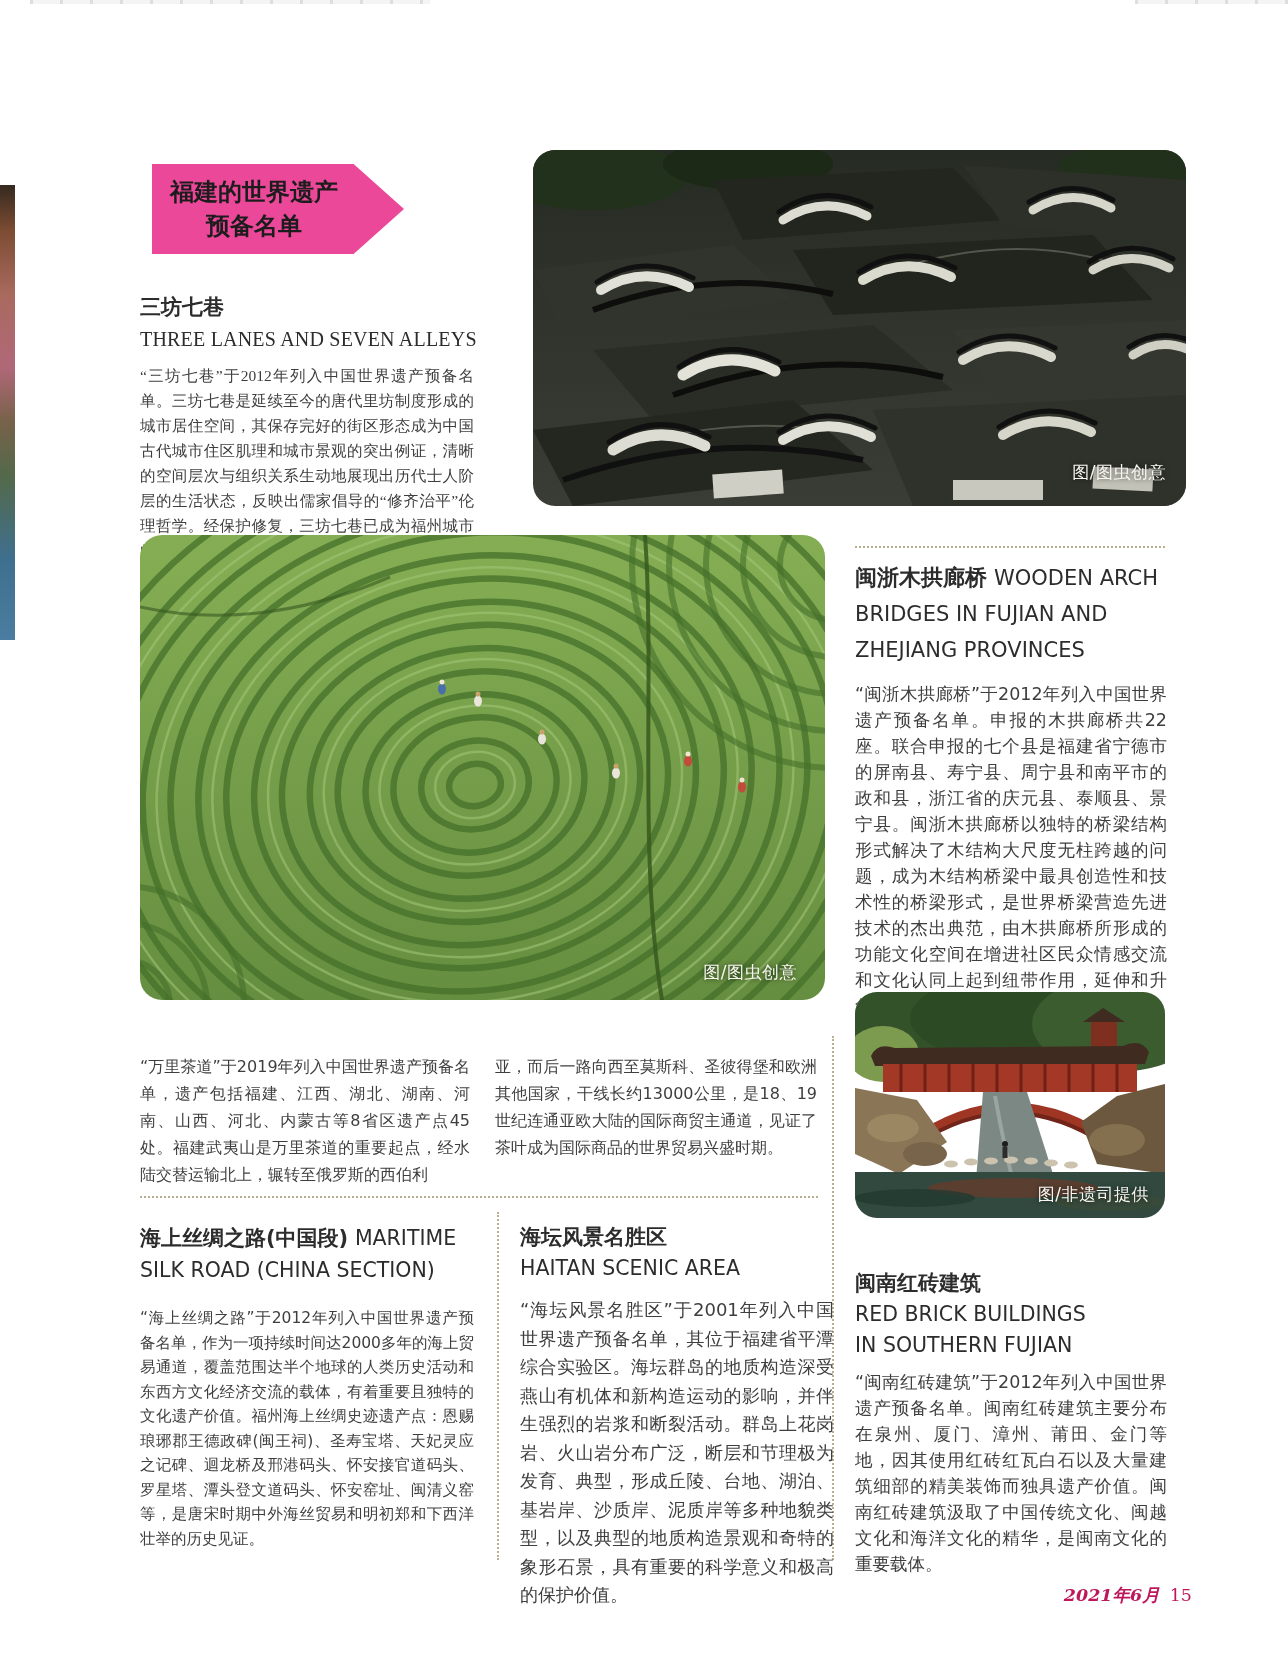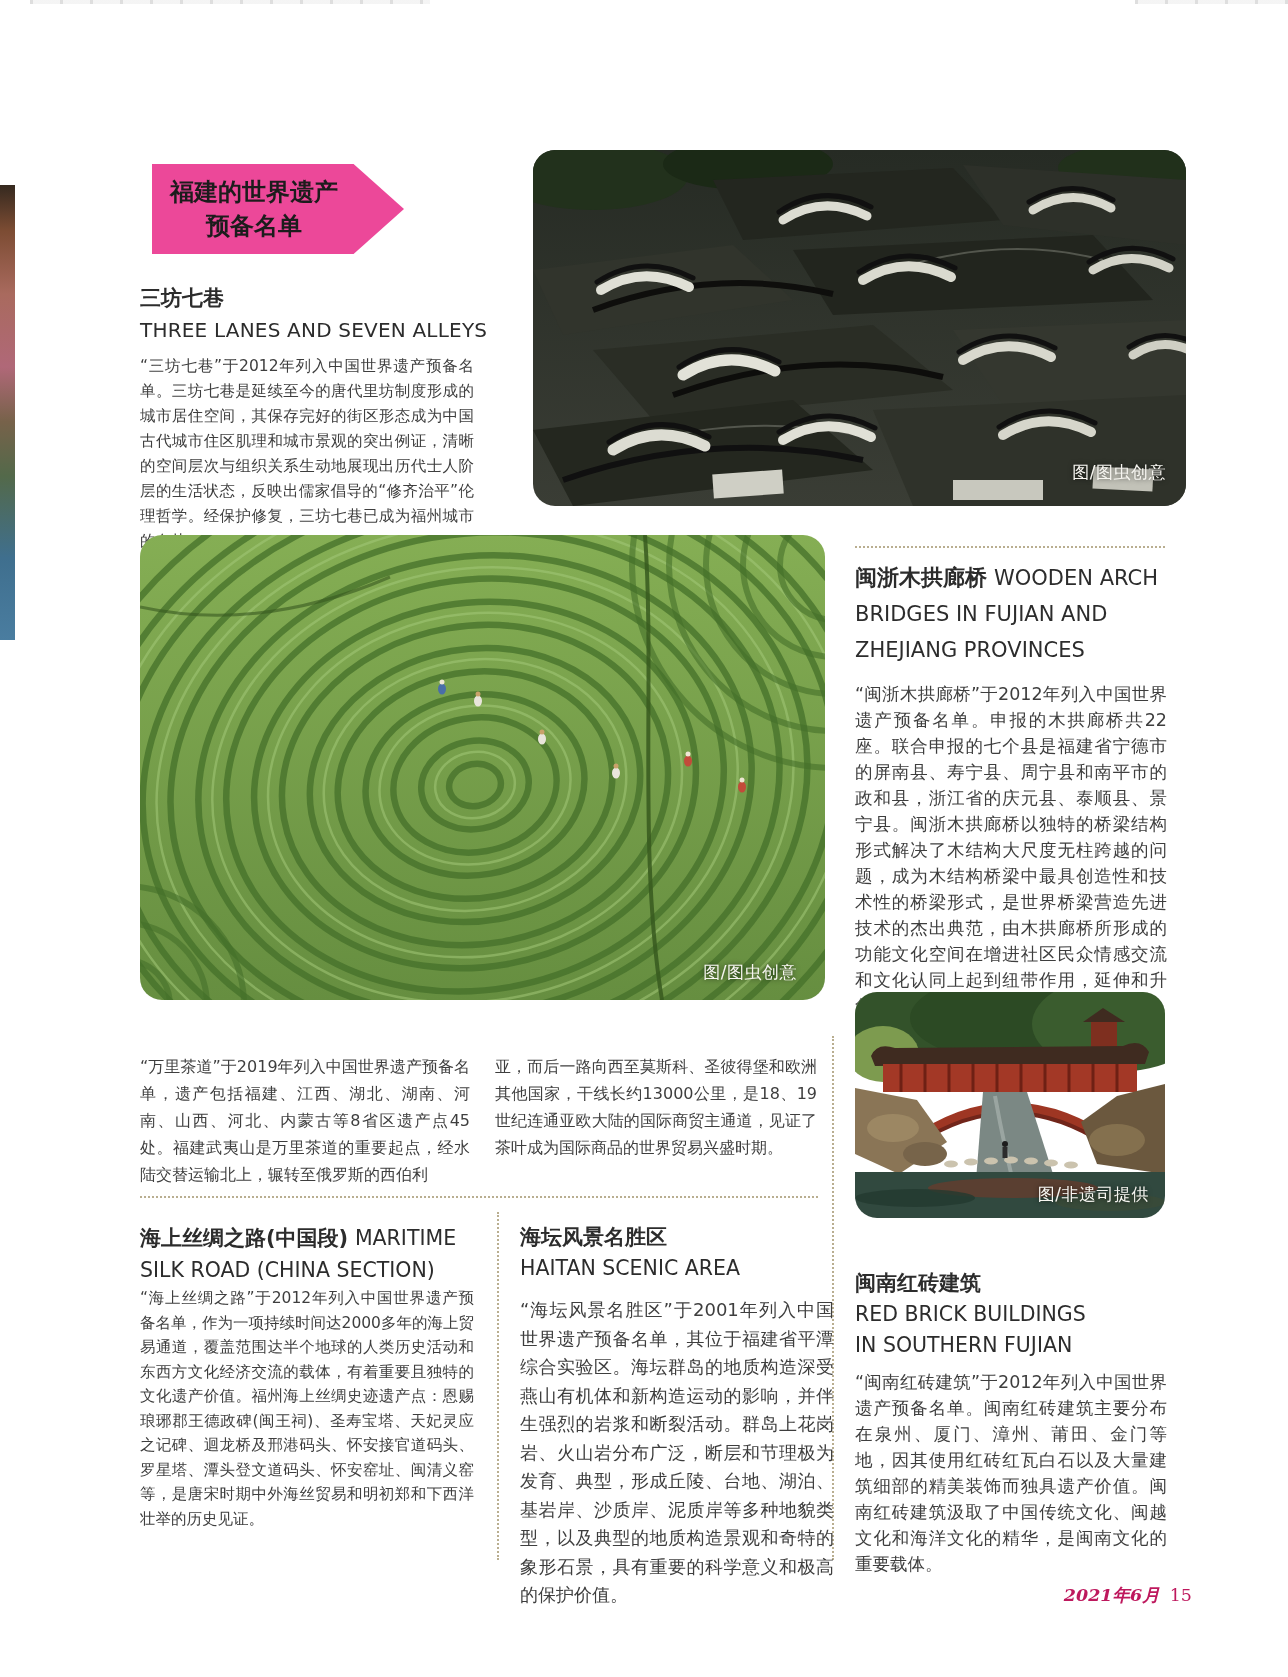--- a/index.html
+++ b/index.html
@@ -33,41 +33,41 @@
   .ph-roof .credit   { right:20px; bottom:22px; }
   .ph-tea .credit    { right:28px; bottom:16px; }
   .ph-bridge .credit { right:16px; bottom:12px; }
   
   h2 { margin:0; font-weight:normal; color:#2c2c2c; }
   .zh { font-weight:bold; }
   .en { font-weight:normal; }
   p.body { margin:0; text-align:justify; color:#3e3e3e; }
   
   .sec { position:absolute; }
-  .sec-threelanes { left:140px; top:282px; width:382px; }
+  .sec-threelanes { left:140px; top:291px; width:382px;font-family:Liberation Serif, serif; }
   .sec-threelanes h2 { font-size:21px; line-height:32px; }
   .sec-threelanes .en { display:block; font-size:20px; letter-spacing:.2px; }
   .sec-threelanes .body { width:334px; margin-top:8px; font-size:15.5px; line-height:25px; }
 
   .sec-wooden { left:855px; top:560px; width:312px; }
   .sec-wooden h2 { font-size:22px; line-height:35px; }
   .sec-wooden .en { font-size:21px; }
   .sec-wooden .body { margin-top:13px; font-size:17.5px; line-height:26px; }
 
   .sec-tearoad-head { left:140px; top:1013px; width:700px; }
   .sec-tearoad-head h2 { font-size:22px; line-height:30px; }
   .sec-tearoad-head .en { font-size:21px; }
   .col-tea1 { left:140px; top:1053px; width:330px; }
   .col-tea2 { left:495px; top:1053px; width:322px; }
   .col-tea1 .body, .col-tea2 .body { font-size:16px; line-height:27px; }
 
   .sec-maritime { left:140px; top:1222px; width:340px; }
   .sec-maritime h2 { font-size:21px; line-height:32px; }
   .sec-maritime .en { font-size:20.5px;margin-top:14px; }
-  .sec-maritime .body { width:334px; margin-top:0; font-size:15.5px; line-height:24.5px; }
+  .sec-maritime .body { width:334px; margin-top:20px; font-size:15.5px; line-height:24.5px; }
 
   .sec-haitan { left:520px; top:1222px; width:314px; }
   .sec-haitan h2 { font-size:21px; line-height:31px; }
   .sec-haitan .en { display:block; font-size:20.5px; }
   .sec-haitan .body { margin-top:12px; font-size:18px; line-height:28.5px; }
 
   .sec-redbrick { left:855px; top:1268px; width:312px; }
   .sec-redbrick h2 { font-size:21px; line-height:31px; }
   .sec-redbrick .en { display:block; font-size:20.5px; }
   .sec-redbrick .body { margin-top:8px; font-size:17.5px; line-height:26px; }

